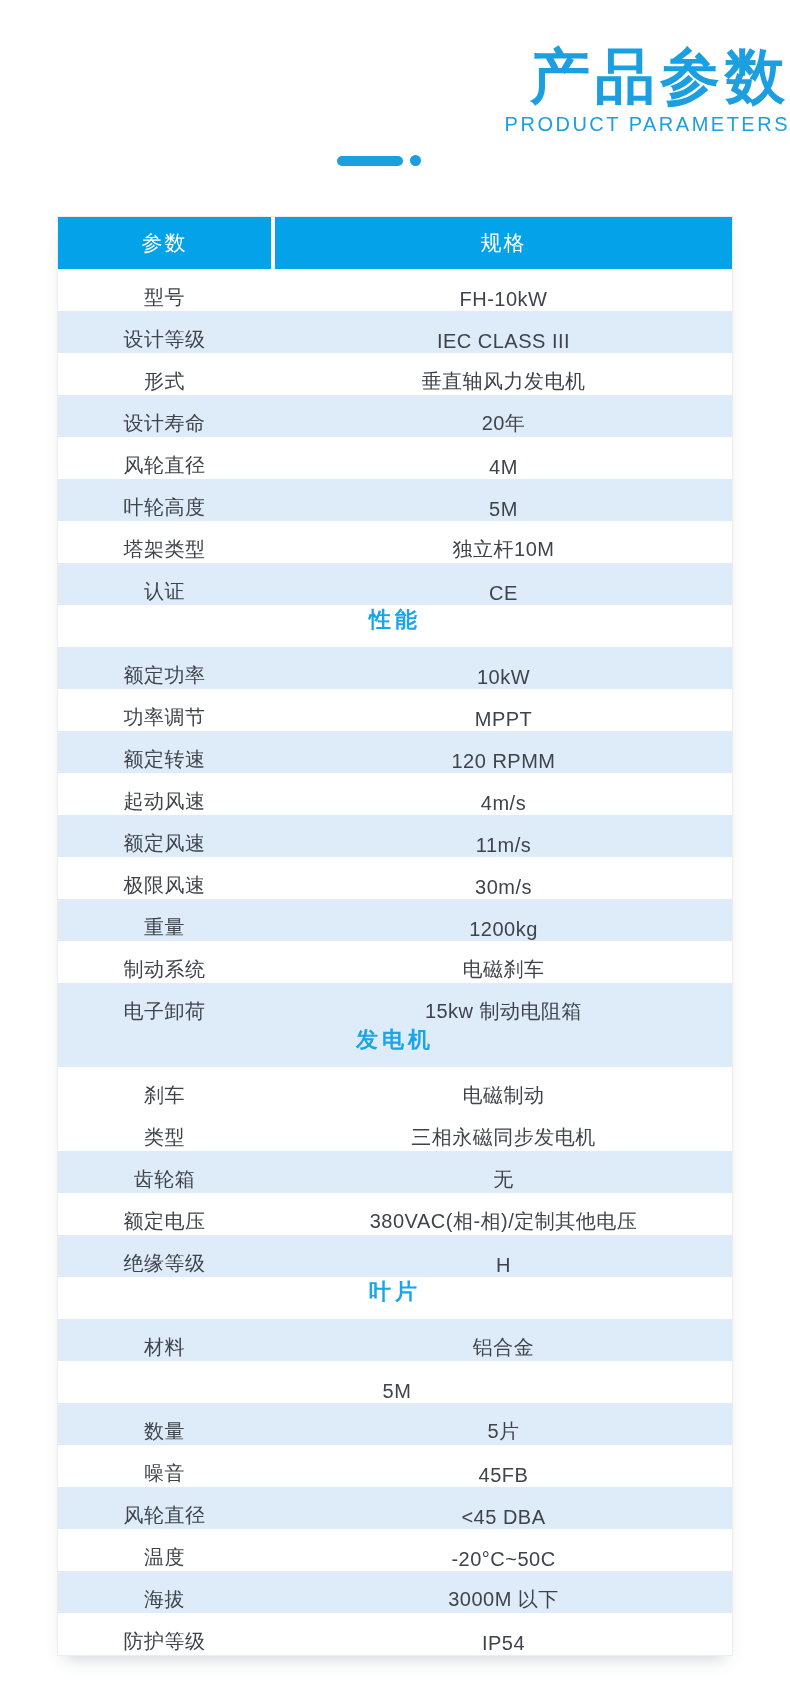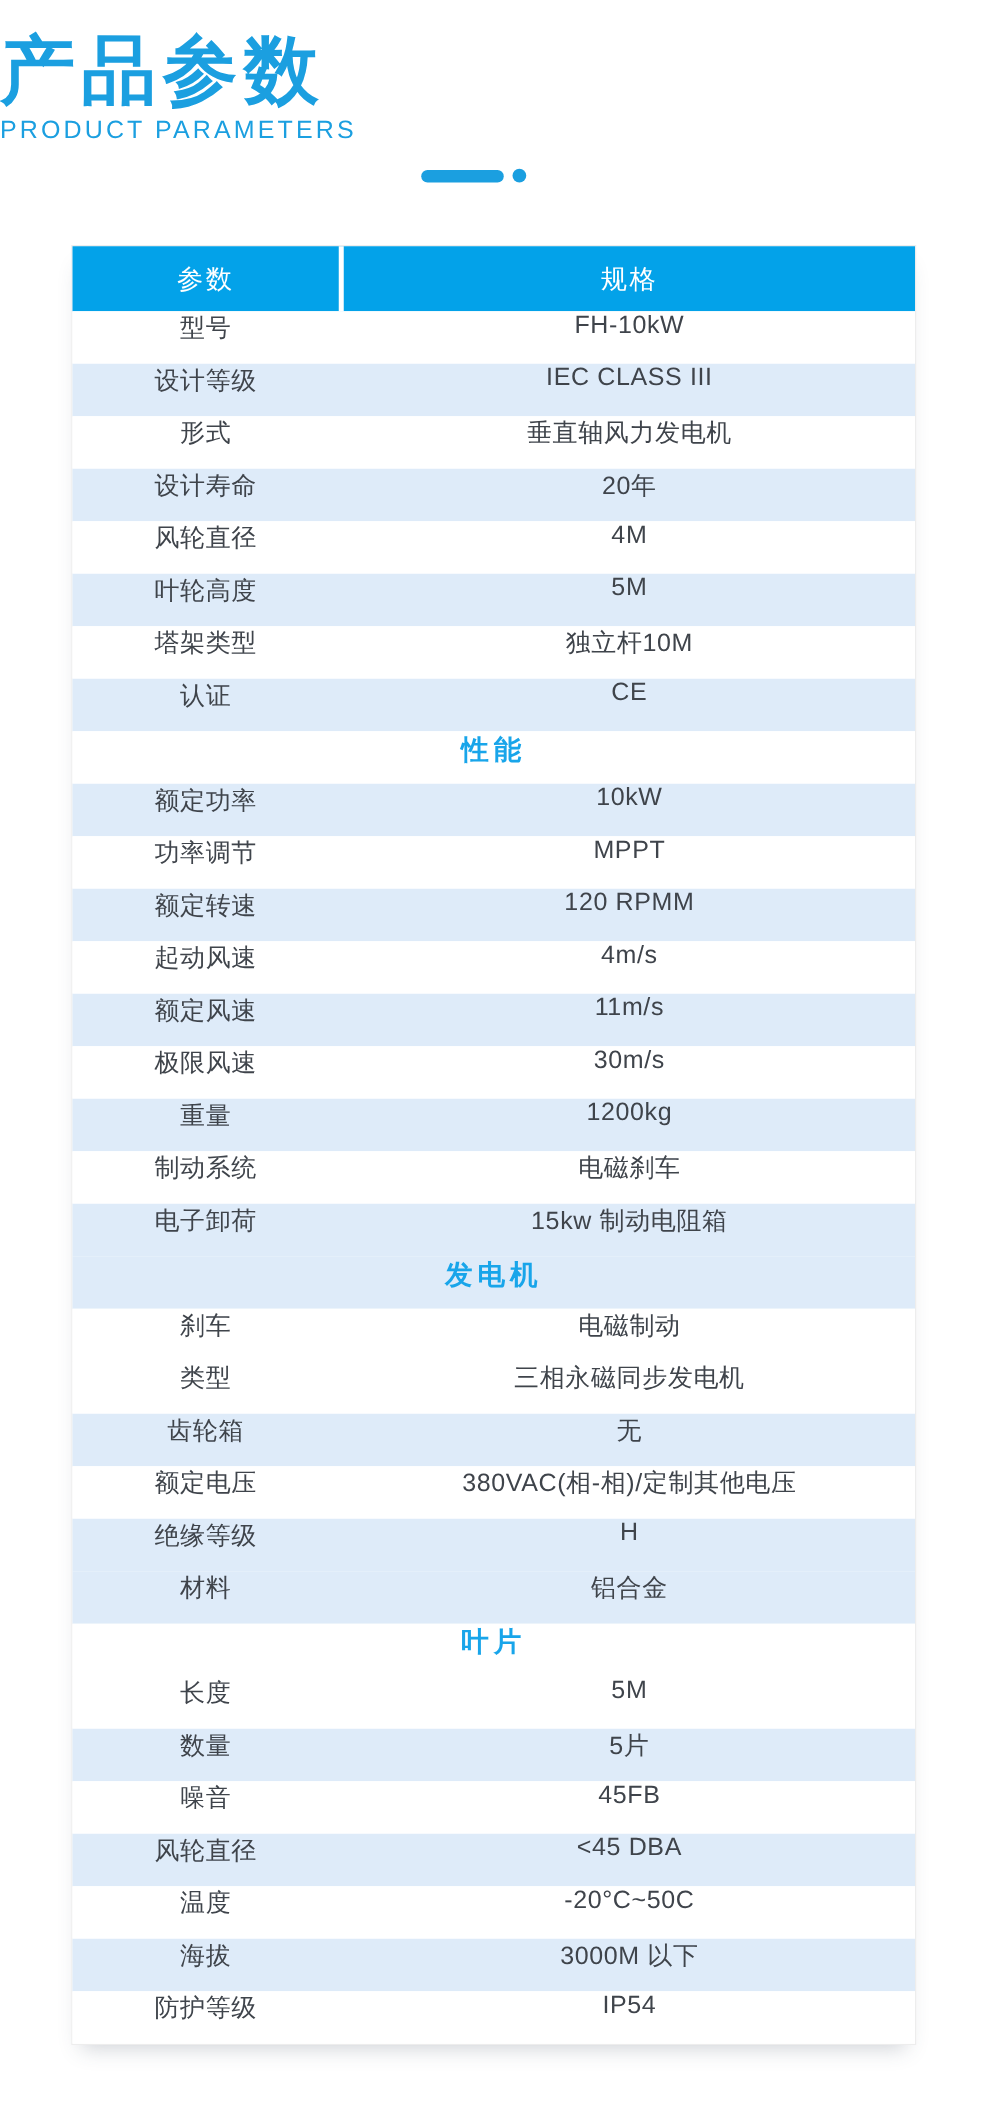--- a/index.html
+++ b/index.html
@@ -13,22 +13,23 @@
   *{box-sizing:border-box;}
   html,body{margin:0;padding:0;}
   body{
     width:790px;
     min-height:1681px;
     background:#ffffff;
     font-family:"Liberation Sans","DejaVu Sans",sans-serif;
     color:var(--text-dark);
   }
   .hero{
-    text-align:left;
+    text-align:right;
     padding-top:22px;
+    margin-top:20px;
   }
   .page-title{
     margin:0;
     font-size:60px;
     line-height:1.15;
     font-weight:800;
     letter-spacing:5px;
     color:var(--title-blue);
   }
   .page-subtitle{
@@ -72,21 +73,21 @@
     display:flex;align-items:center;justify-content:center;
     font-size:21px;letter-spacing:2px;font-weight:500;
   }
   .th-param{flex:0 0 213px;}
   .th-spec{flex:1;}
   .thead .divider{width:4px;background:#ffffff;}
   .row{
     display:flex;
     height:42px;
     background:#ffffff;
-    align-items:flex-start;
+    align-items:flex-end;
   }
   .row.alt{background:var(--alt-row);}
   .cell{
     display:flex;align-items:center;justify-content:center;
     font-size:20px;
     letter-spacing:0.5px;
     color:var(--text-dark);
   }
   .cell-param{flex:0 0 213px;}
   .cell-spec{flex:1;}
@@ -230,30 +231,29 @@
         <div class="row">
           <div class="cell cell-param">额定电压</div>
           <div class="divider"></div>
           <div class="cell cell-spec">380VAC(相-相)/定制其他电压</div>
         </div>
         <div class="row alt">
           <div class="cell cell-param">绝缘等级</div>
           <div class="divider"></div>
           <div class="cell cell-spec">H</div>
         </div>
-        <div class="row alt">
-          <div class="cell cell-param">材料</div>
-          <div class="divider"></div>
-          <div class="cell cell-spec">铝合金</div>
-        </div>
         <div class="row section-row">
           <div class="section-title">叶片</div>
         </div>
-        <div class="row">
-          <div class="cell cell-param">长度</div>
+        <div class="row alt">
+          <div class="cell cell-param">材料</div>
+          <div class="divider"></div>
+          <div class="cell cell-spec">铝合金</div>
+        </div>
+        <div class="row">
           <div class="divider"></div>
           <div class="cell cell-spec">5M</div>
         </div>
         <div class="row alt">
           <div class="cell cell-param">数量</div>
           <div class="divider"></div>
           <div class="cell cell-spec">5片</div>
         </div>
         <div class="row">
           <div class="cell cell-param">噪音</div>

